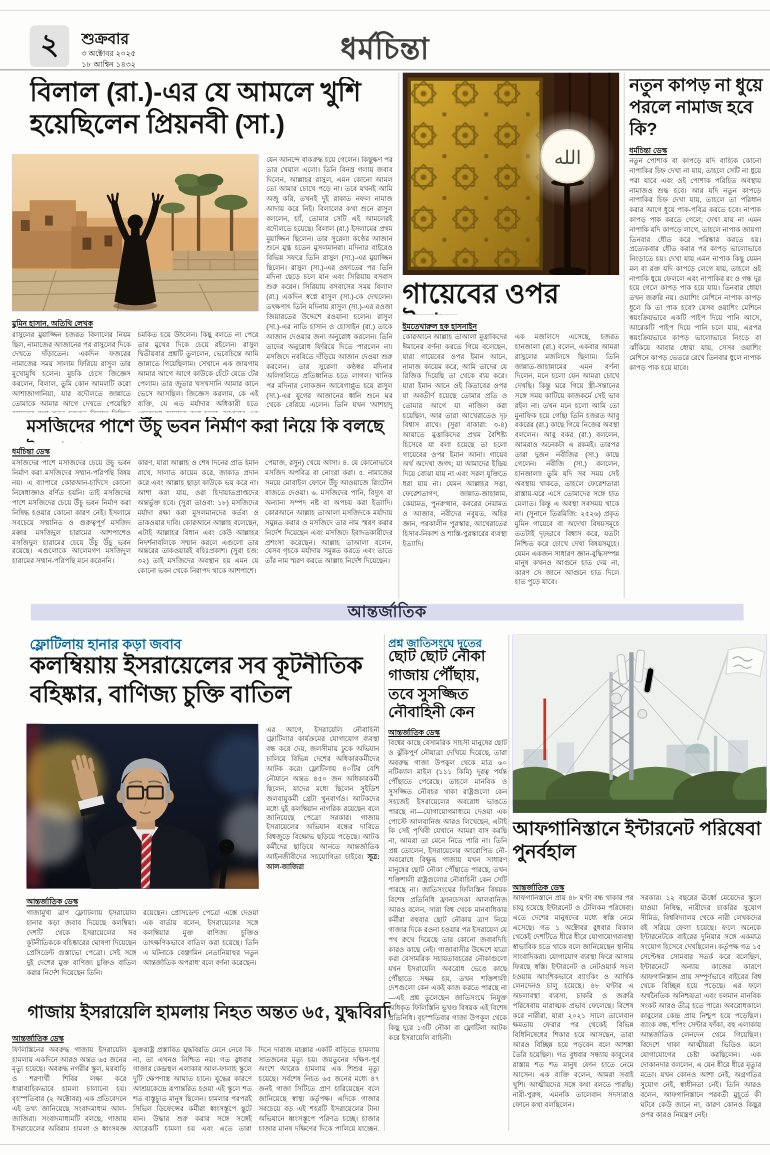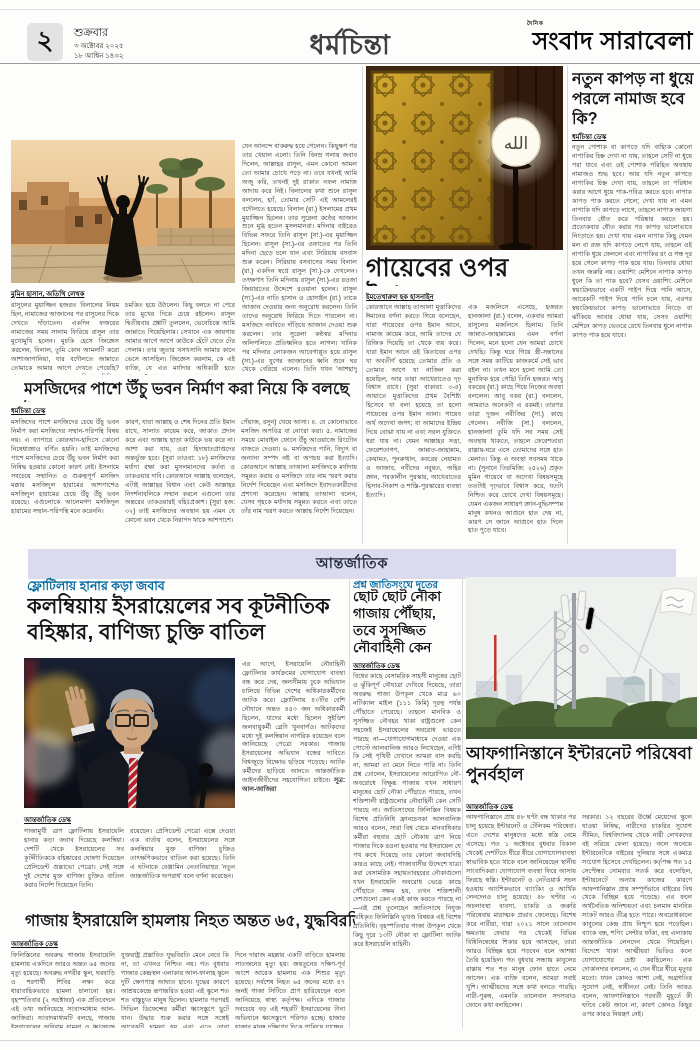--- a/index.html
+++ b/index.html
@@ -5,35 +5,35 @@
   html,body{margin:0;padding:0;background:#ffffff;}
   .page{position:relative;width:700px;height:1050px;background:#fdfdfb;overflow:hidden;
         font-family:"Liberation Sans",sans-serif;color:#262626;}
   .rule-h{position:absolute;background:#9a9a9a;height:1px;}
   .rule-h.light{background:#dedede;}
   .rule-v{position:absolute;background:#d9d9d9;width:1px;}
   .pagenum{position:absolute;left:27px;top:23px;width:36px;height:38px;background:#e3e3e3;
            border-radius:5px;display:flex;align-items:center;justify-content:center;
            font-size:26px;font-weight:700;color:#111;}
   .dateline{position:absolute;left:74px;top:25px;line-height:1.45;color:#1c1c1c;}
-  .dateline .wd{font-size:11px;font-weight:400;}
+  .dateline .wd{font-size:14px;font-weight:700;}
   .dateline .dt{font-size:7px;}
   .section-title{position:absolute;left:270px;top:24px;width:160px;text-align:center;
                  font-size:27px;font-weight:800;color:#404040;letter-spacing:.5px;}
   .brand{position:absolute;left:505px;top:20px;width:188px;text-align:right;color:#0a0a0a;}
   .brand .tag{font-size:5.5px;font-weight:700;text-align:left;padding-left:22px;letter-spacing:1px;}
   .brand .nm{font-size:24px;font-weight:800;letter-spacing:.5px;line-height:1.05;}
   .hl{position:absolute;font-weight:700;color:#141414;overflow:hidden;}
   .kicker{position:absolute;font-weight:600;color:#0369a1;overflow:hidden;white-space:nowrap;}
   .byline{position:absolute;font-size:6.8px;font-weight:700;color:#111;
           text-decoration:underline;white-space:nowrap;}
   .txt{position:absolute;font-size:6.3px;line-height:1.42;text-align:justify;
        color:#2b2b2b;overflow:hidden;}
   .txt .src{font-weight:700;}
-  .band{position:absolute;left:28px;top:549px;width:648px;height:30px;background:#dadced;
+  .band{position:absolute;left:28px;top:549px;width:648px;height:15px;background:#dadced;
         display:flex;align-items:center;justify-content:center;}
   .band span{font-size:14.5px;font-weight:700;color:#262b42;letter-spacing:.5px;}
   .photo{position:absolute;overflow:hidden;background:#c4b5fd;}
   .photo svg{display:block;}
 </style>
 </head>
 <body>
 
 <div class="page">
 
@@ -44,27 +44,24 @@
   </div>
 
   <div class="dateline">
     <div class="wd">শুক্রবার</div>
     <div class="dt">৩ অক্টোবর ২০২৫</div>
     <div class="dt">১৮ আশ্বিন ১৪৩২</div>
   </div>
 
   <div class="section-title">ধর্মচিন্তা</div>
 
-  <div class="brand">
-    <div class="tag">দৈনিক</div>
-    <div class="nm">সংবাদ সারাবেলা</div>
-  </div>
 
   <div class="rule-h" style="left:0;top:63px;width:700px;"></div>
 
+  <div class="hl" style="left:27px;top:70px;width:334px;height:66px;font-size:24px;line-height:1.22;">বিলাল (রা.)-এর যে আমলে খুশি হয়েছিলেন প্রিয়নবী (সা.)</div>
 
   <div class="photo" style="left:11px;top:140px;width:224px;height:143px;">
     <svg width="224" height="143" viewBox="0 0 224 143">
       <defs>
         <linearGradient id="sky1" x1="0" y1="0" x2="0" y2="1">
           <stop offset="0" stop-color="#f2d7ac"></stop>
             <stop offset="1" stop-color="#e0b079"></stop>
         </linearGradient>
       </defs>
       <rect width="224" height="143" fill="url(#sky1)"></rect>

